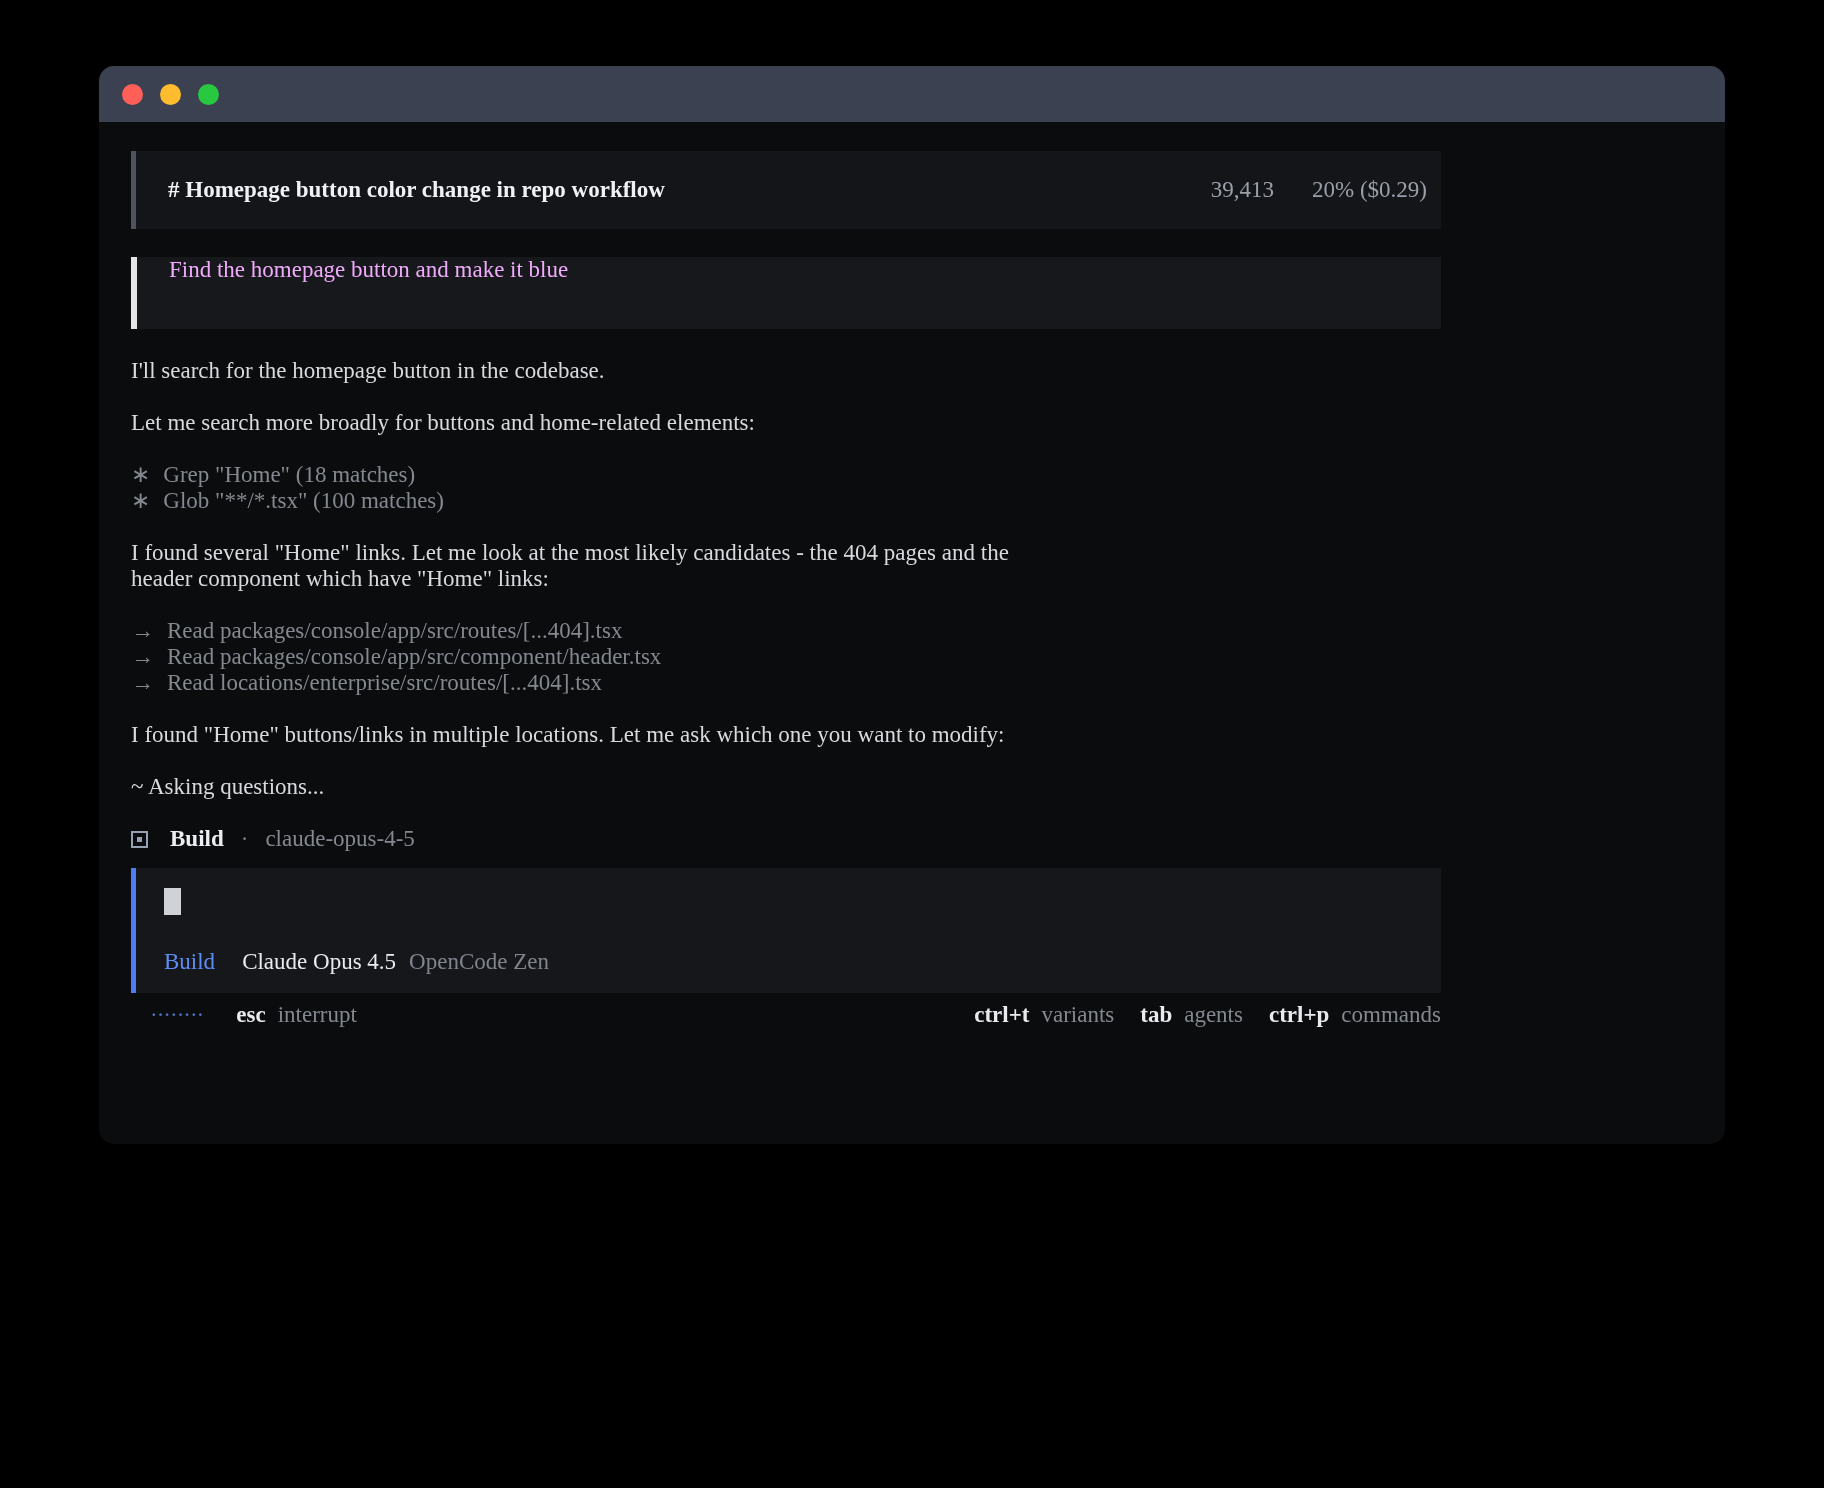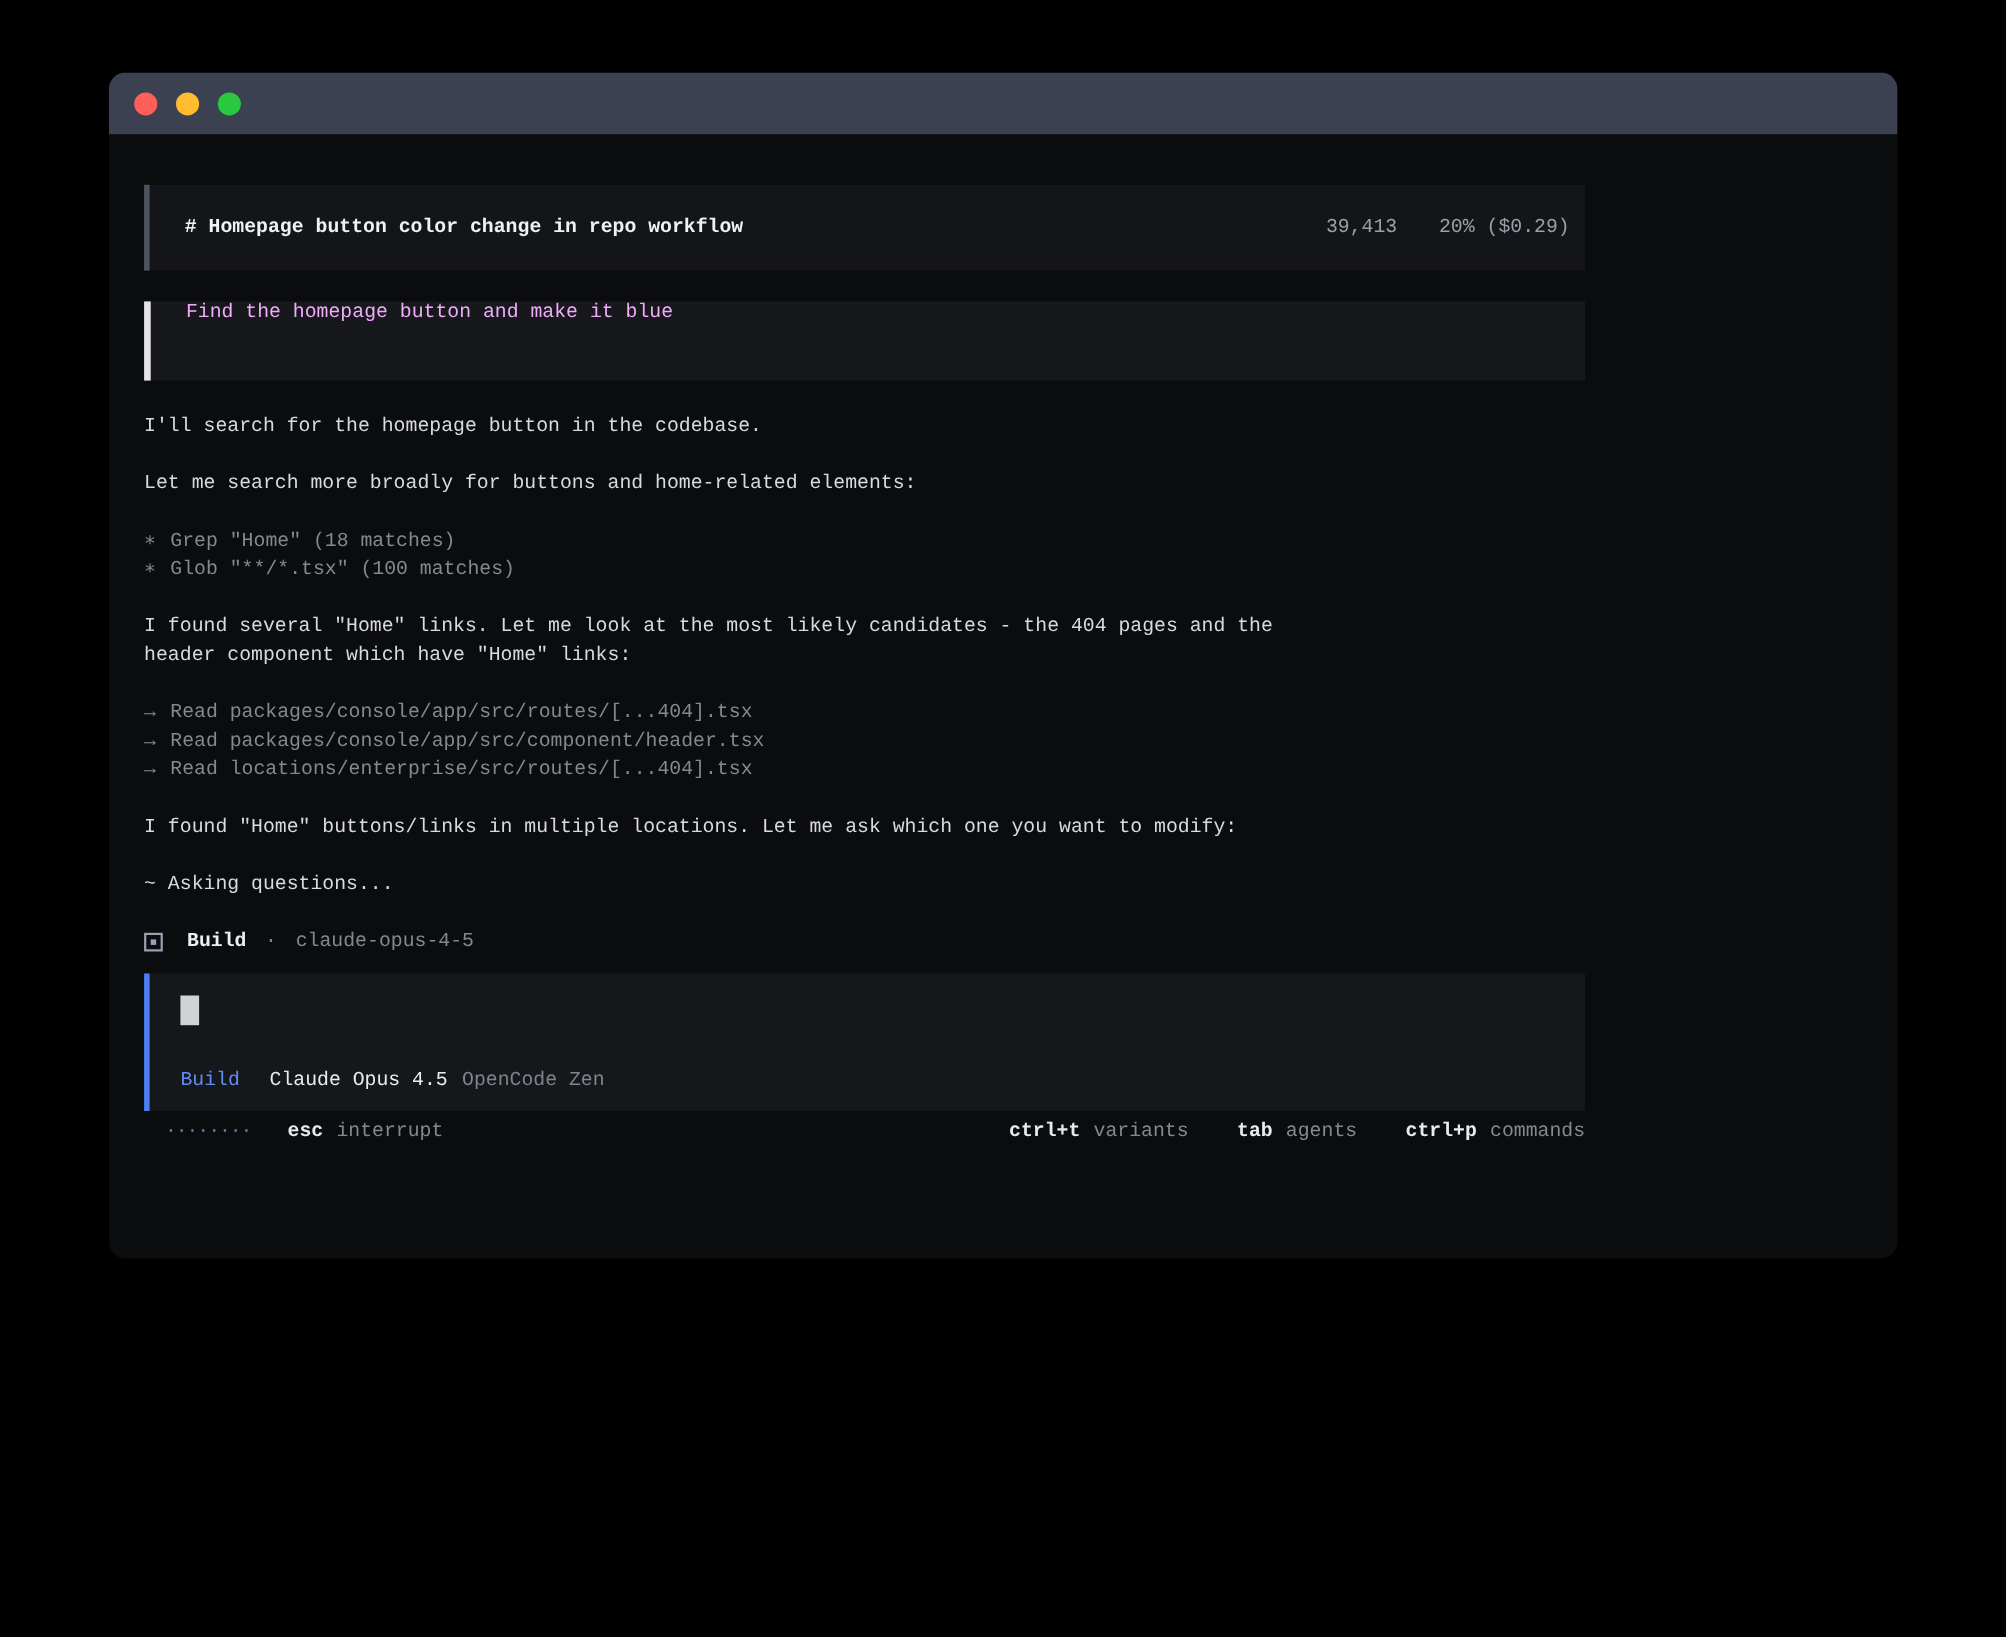--- a/index.html
+++ b/index.html
@@ -52,23 +52,23 @@
   .titletext {
     font-family: "Liberation Sans", sans-serif;
     font-weight: 700;
     font-size: 20px;
     color: #e6eaf2;
     letter-spacing: 0.2px;
   }
   
   .tbody {
     flex: 1;
-    padding: 46px 0 0 32px;
-    font-family: Liberation Mono, monospace;
-    font-size: 18px;
+    padding: 29px 0 0 32px;
+    font-family: Liberation Serif, serif;
+    font-size: 23px;
     color: #d8dade;
   }
   .column { width: 1310px; display: flex; flex-direction: column; }
 
   .session-header {
     height: 78px;
     background: #141519;
     border-left: 5px solid #4e545e;
     box-sizing: border-box;
     display: flex;
@@ -130,21 +130,21 @@
     width: 1310px;
     margin-top: 9px;
     display: flex;
     justify-content: space-between;
     align-items: center;
   }
   .f-left { display: flex; align-items: center; padding-left: 19px; }
   .spinner { color: #5273c8; letter-spacing: -1px; margin-right: 33px; }
   .key { color: #e8eaee; font-weight: 700; }
   .f-left .key { margin-right: 12px; }
-  .f-right { display: flex; align-items: center; gap: 44px; }
+  .f-right { display: flex; align-items: center; gap: 26px; }
   .shortcut { display: flex; align-items: baseline; gap: 12px; }
 </style>
 </head>
 <body>
 
 <div class="screen">
   <div class="window">
 
     <div class="titlebar">
       <div class="lights">

